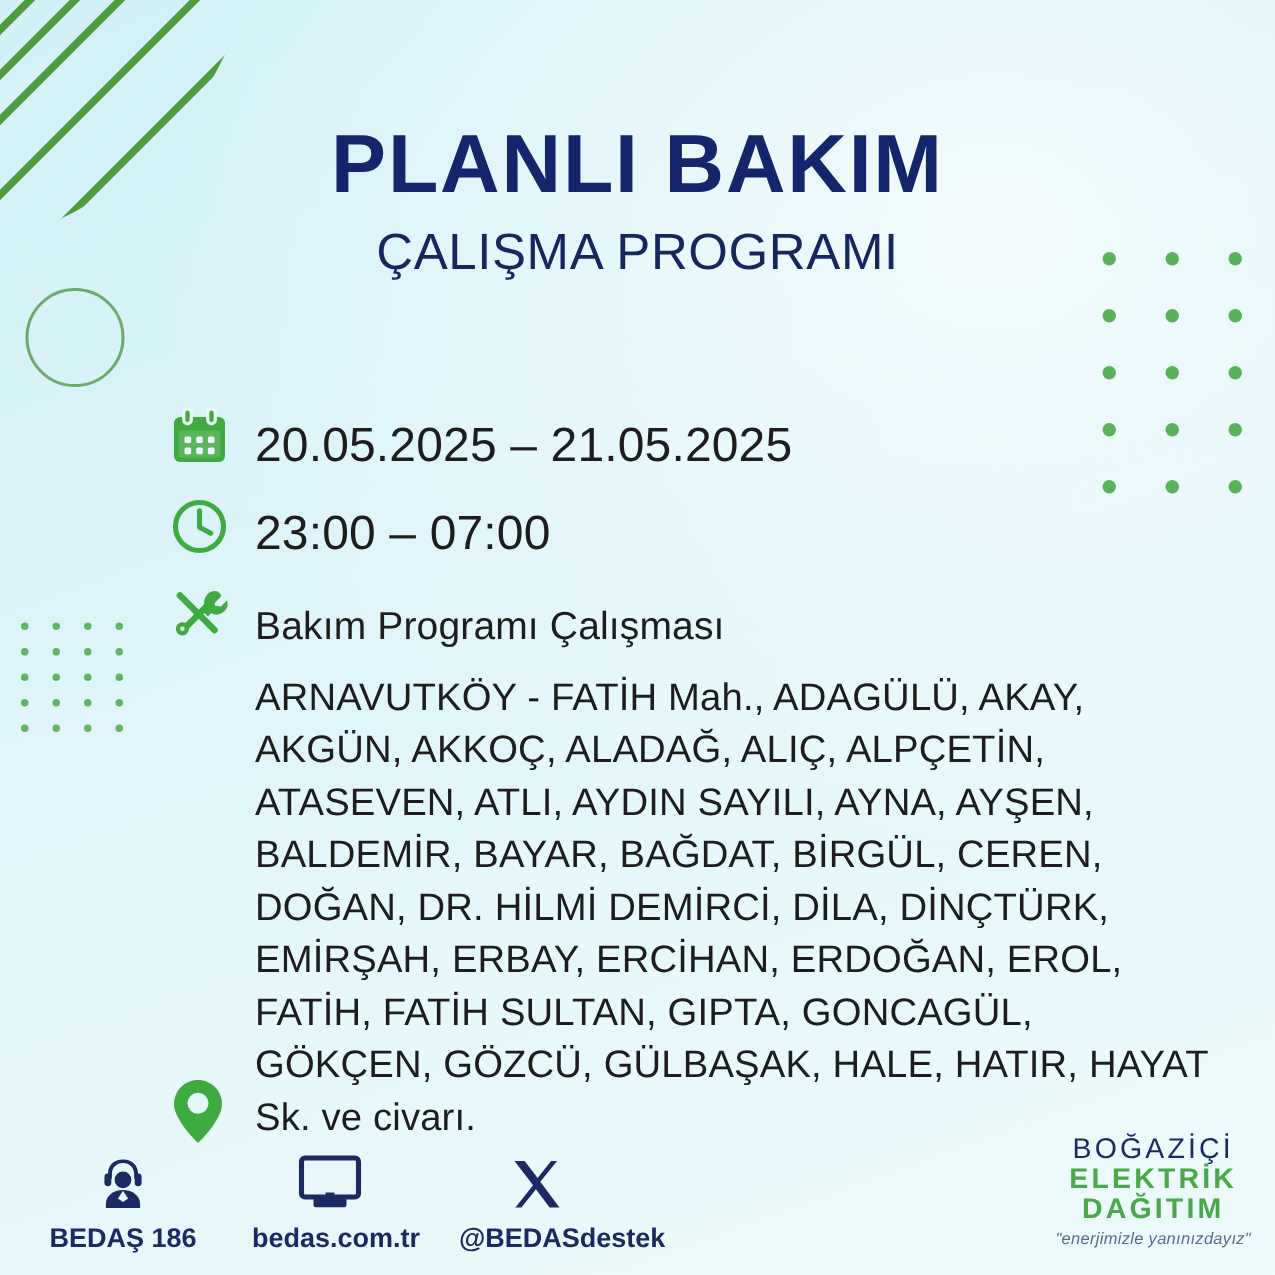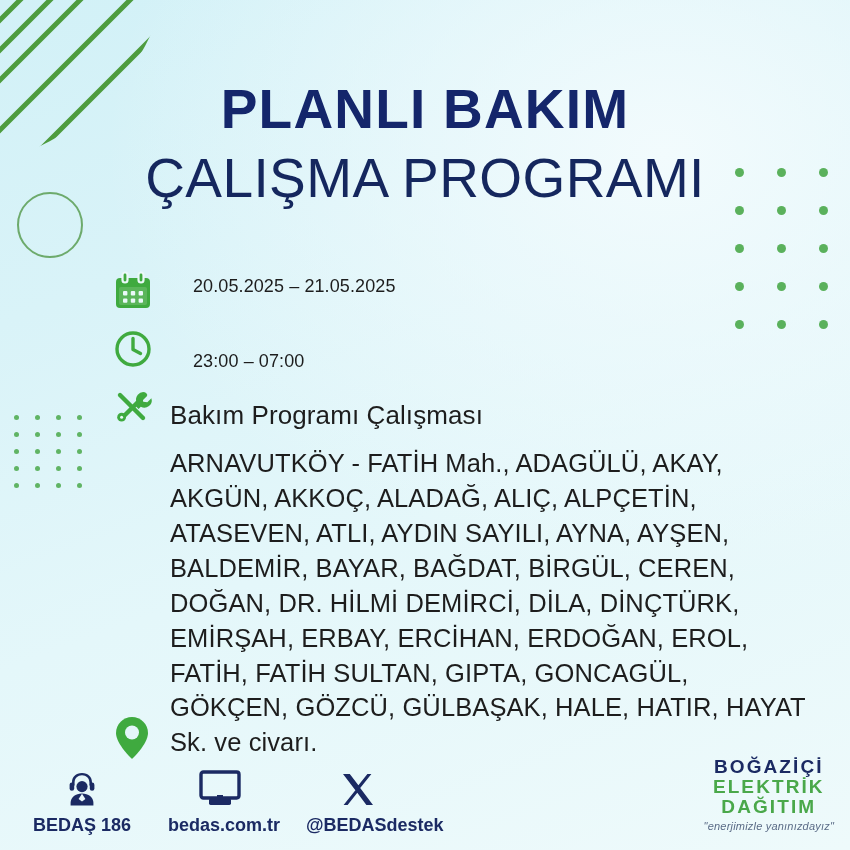--- a/index.html
+++ b/index.html
@@ -75,21 +75,21 @@
   .title-main {
     font-size: 55px;
     font-weight: 800;
     letter-spacing: 1.2px;
     color: #14266b;
     line-height: 1;
     margin: 0;
     white-space: nowrap;
   }
   .title-sub {
-    font-size: 55px;
+    font-size: 34px;
     font-weight: 400;
     letter-spacing: .4px;
     color: #15275e;
     line-height: 1;
     margin: 14px 0 0 0;
     white-space: nowrap;
   }
 
   
   .info {
@@ -110,21 +110,21 @@
     align-items: center;
     justify-content: flex-start;
   }
   .row .txt {
     padding-top: 9px;
     font-size: 25px;
     color: #1d1d1d;
     line-height: 1.32;
     letter-spacing: .1px;
   }
-  #row-date .txt, #row-time .txt { font-size: 18px; margin-left: 23px; }
+  #row-date .txt, #row-time .txt { font-size: 32px; }
   #row-work .txt { font-size: 26px; }
   #row-area { margin-top: 10px; }
   #row-area .ico { height: 44px; }
   #row-area .txt {
     padding-top: 4px;
     font-size: 25.5px;
     line-height: 1.37;
     max-width: 680px;
   }
 
@@ -158,21 +158,21 @@
 
   .logo {
     position: absolute;
     right: 16px;
     bottom: 18px;
     text-align: center;
     line-height: 1;
   }
   .logo .l1 {
     font-size: 19px;
-    font-weight: 700;
+    font-weight: 400;
     letter-spacing: 2.1px;
     color: #1b2a63;
   }
   .logo .l2, .logo .l3 {
     font-size: 19px;
     font-weight: 800;
     letter-spacing: 2.1px;
     color: #4aa84a;
     margin-top: 1px;
   }

